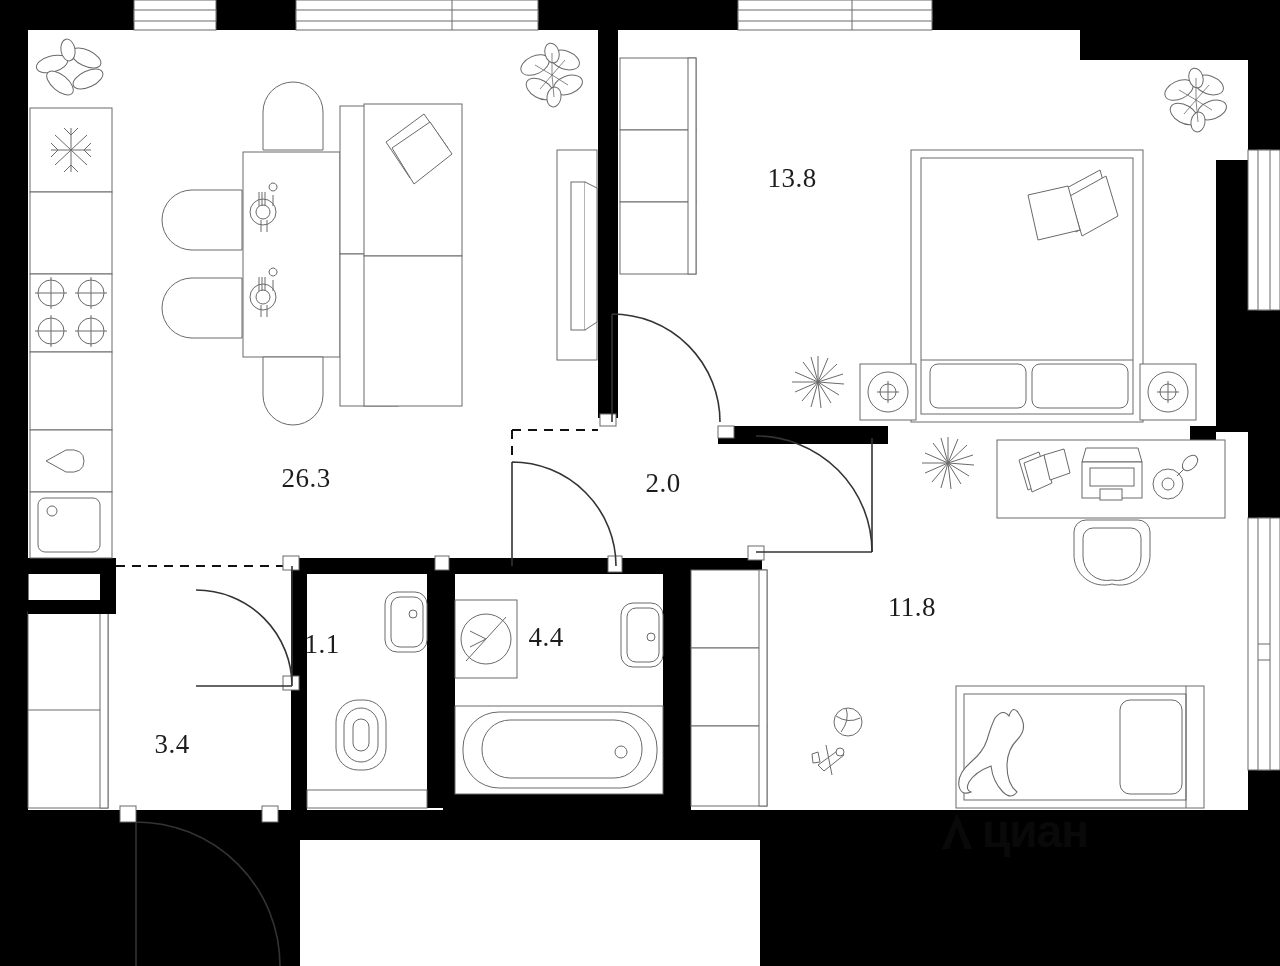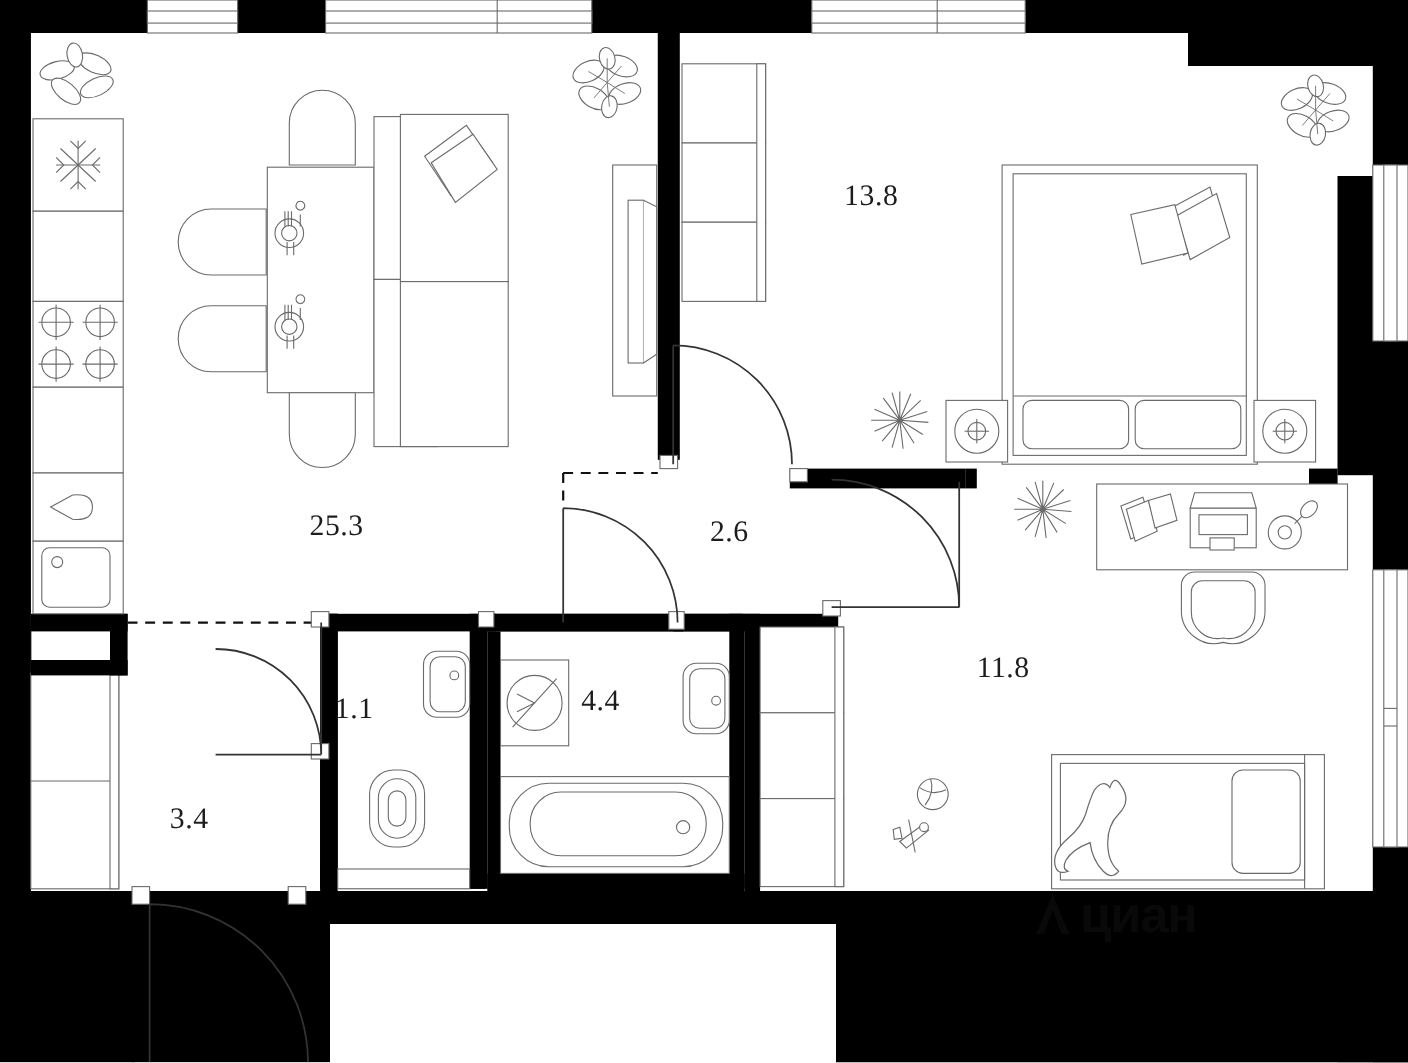--- a/index.html
+++ b/index.html
@@ -410,23 +410,23 @@
       <g fill="#fff" stroke="#6a6a6a" stroke-width="1">
         <rect x="336" y="700" width="50" height="70" rx="22"></rect>
         <rect x="344" y="708" width="34" height="54" rx="17"></rect>
         <rect x="353" y="719" width="16" height="32" rx="8"></rect>
       </g>
       <rect x="307" y="790" width="120" height="18" fill="#fff" stroke="#6a6a6a" stroke-width="1"></rect>
     </g>
 
   </svg>
 
-  <div class="room-label" style="left:306px;top:478px">25.3</div>
+  <div class="room-label" style="left:306px;top:478px">26.3</div>
   <div class="room-label" style="left:792px;top:178px">13.8</div>
-  <div class="room-label" style="left:663px;top:483px">2.6</div>
+  <div class="room-label" style="left:663px;top:483px">2.0</div>
   <div class="room-label" style="left:322px;top:644px">1.1</div>
   <div class="room-label" style="left:546px;top:637px">4.4</div>
   <div class="room-label" style="left:172px;top:744px">3.4</div>
   <div class="room-label" style="left:912px;top:607px">11.8</div>
 
   <div id="watermark">
     <svg class="wm-mark" viewBox="0 0 34 40">
       <path d="M17 2 L32 38 L25 38 L17 16 L9 38 L2 38 Z" fill="#2b2b2b"></path>
     </svg>
     <span class="wm-text">циан</span>

